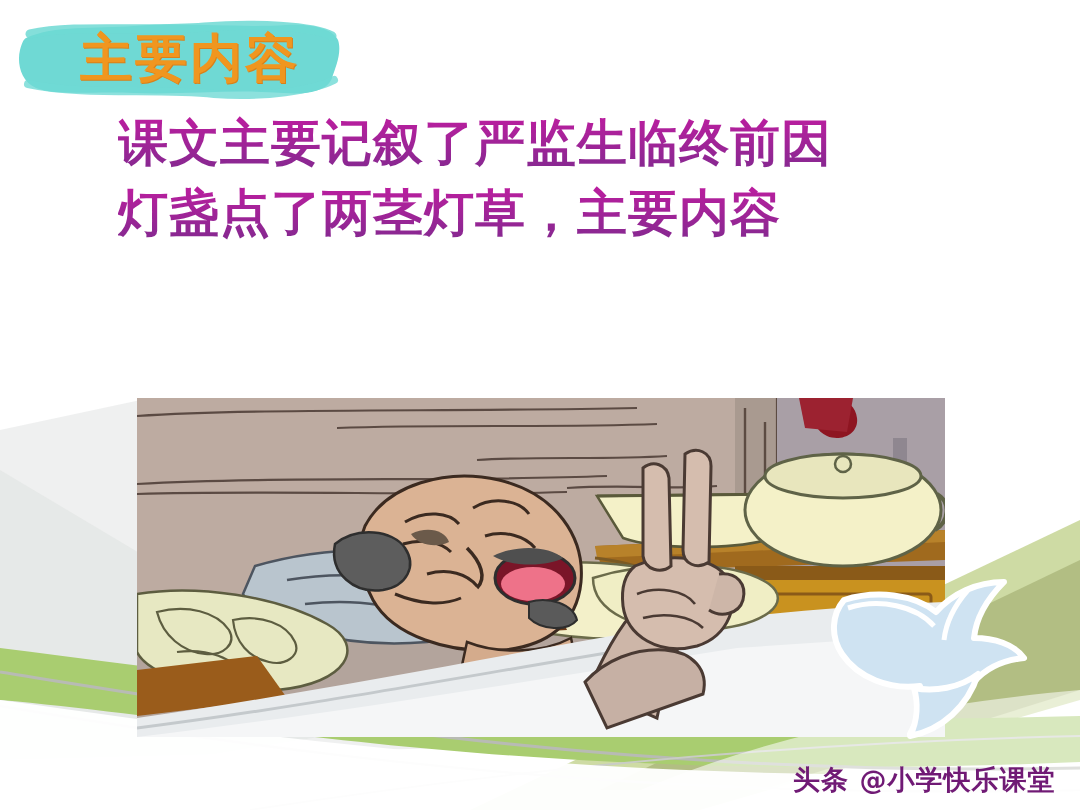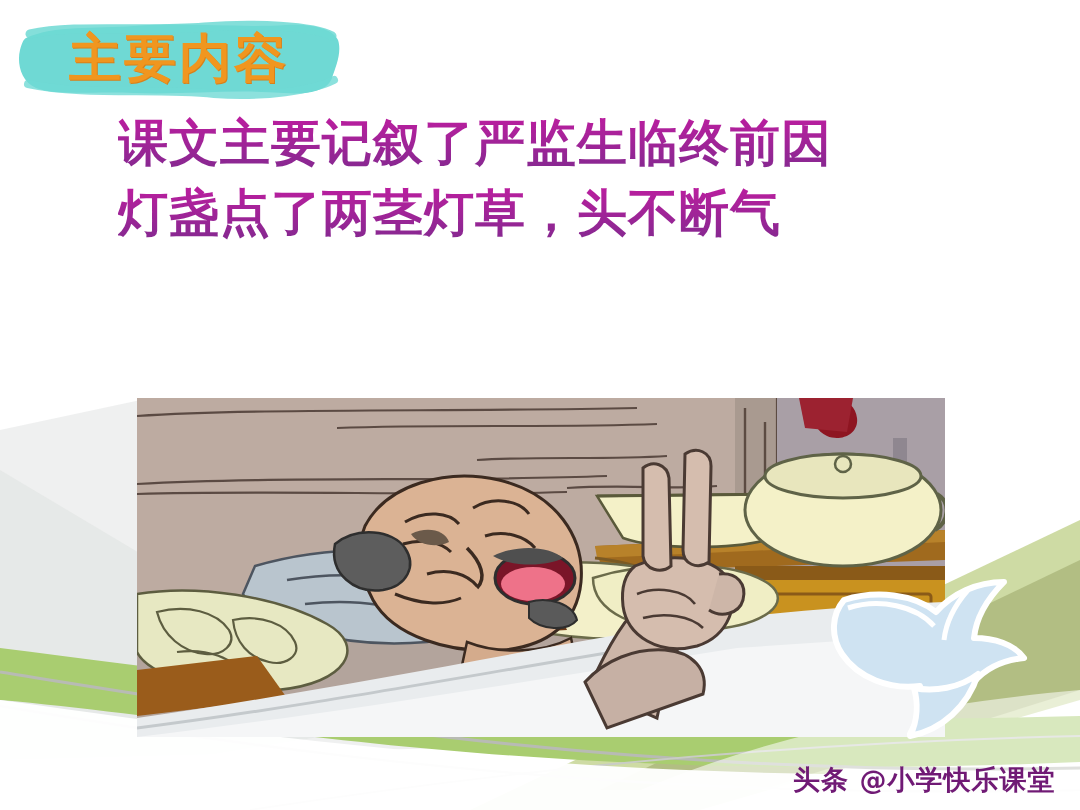--- a/index.html
+++ b/index.html
@@ -38,21 +38,21 @@
     width: 330px;
     height: 84px;
   }
   #title-brush {
     position: absolute;
     left: 0; top: 0;
     width: 330px; height: 84px;
   }
   #title-text {
     position: absolute;
-    left: 0; top: 0;
+    left: 11px; top: 0;
     width: 330px;
     height: 84px;
     line-height: 84px;
     text-align: center;
     font-family: "DejaVu Sans", sans-serif;
     font-weight: bold;
     font-size: 52px;
     letter-spacing: 3px;
     color: #f0961f;
     text-shadow: 1px 1px 0 #d9801a;
@@ -151,21 +151,21 @@
                C 6 65, 3 46, 6 34
                C 8 27, 9 24, 12 22 Z" fill="#6fd9d4"></path>
       <path d="M 16 18 C 60 8, 130 16, 190 11 C 240 7, 300 10, 318 20" fill="none" stroke="#6fd9d4" stroke-width="9" stroke-linecap="round" opacity="0.85"></path>
       <path d="M 14 68 C 70 80, 140 72, 200 78 C 250 82, 300 74, 320 64" fill="none" stroke="#6fd9d4" stroke-width="8" stroke-linecap="round" opacity="0.8"></path>
     </svg>
     <div id="title-text">主要内容</div>
   </div>
 
   <div id="body-text">
     <div class="body-line">课文主要记叙了严监生临终前因</div>
-    <div class="body-line">灯盏点了两茎灯草，头不断气</div>
+    <div class="body-line">灯盏点了两茎灯草，主要内容</div>
   </div>
 
   <div id="illustration">
     <svg viewBox="0 0 808 339" width="808" height="339" xmlns="http://www.w3.org/2000/svg">
 
       <rect x="0" y="0" width="808" height="339" fill="#b3a49c"></rect>
       <rect x="0" y="0" width="640" height="210" fill="#bdaba1"></rect>
       <g stroke="#4a3a33" stroke-width="2.2" fill="none" opacity="0.85">
         <path d="M 0 18 C 120 10, 320 14, 500 10"></path>
         <path d="M 200 30 C 300 26, 420 30, 520 26"></path>

